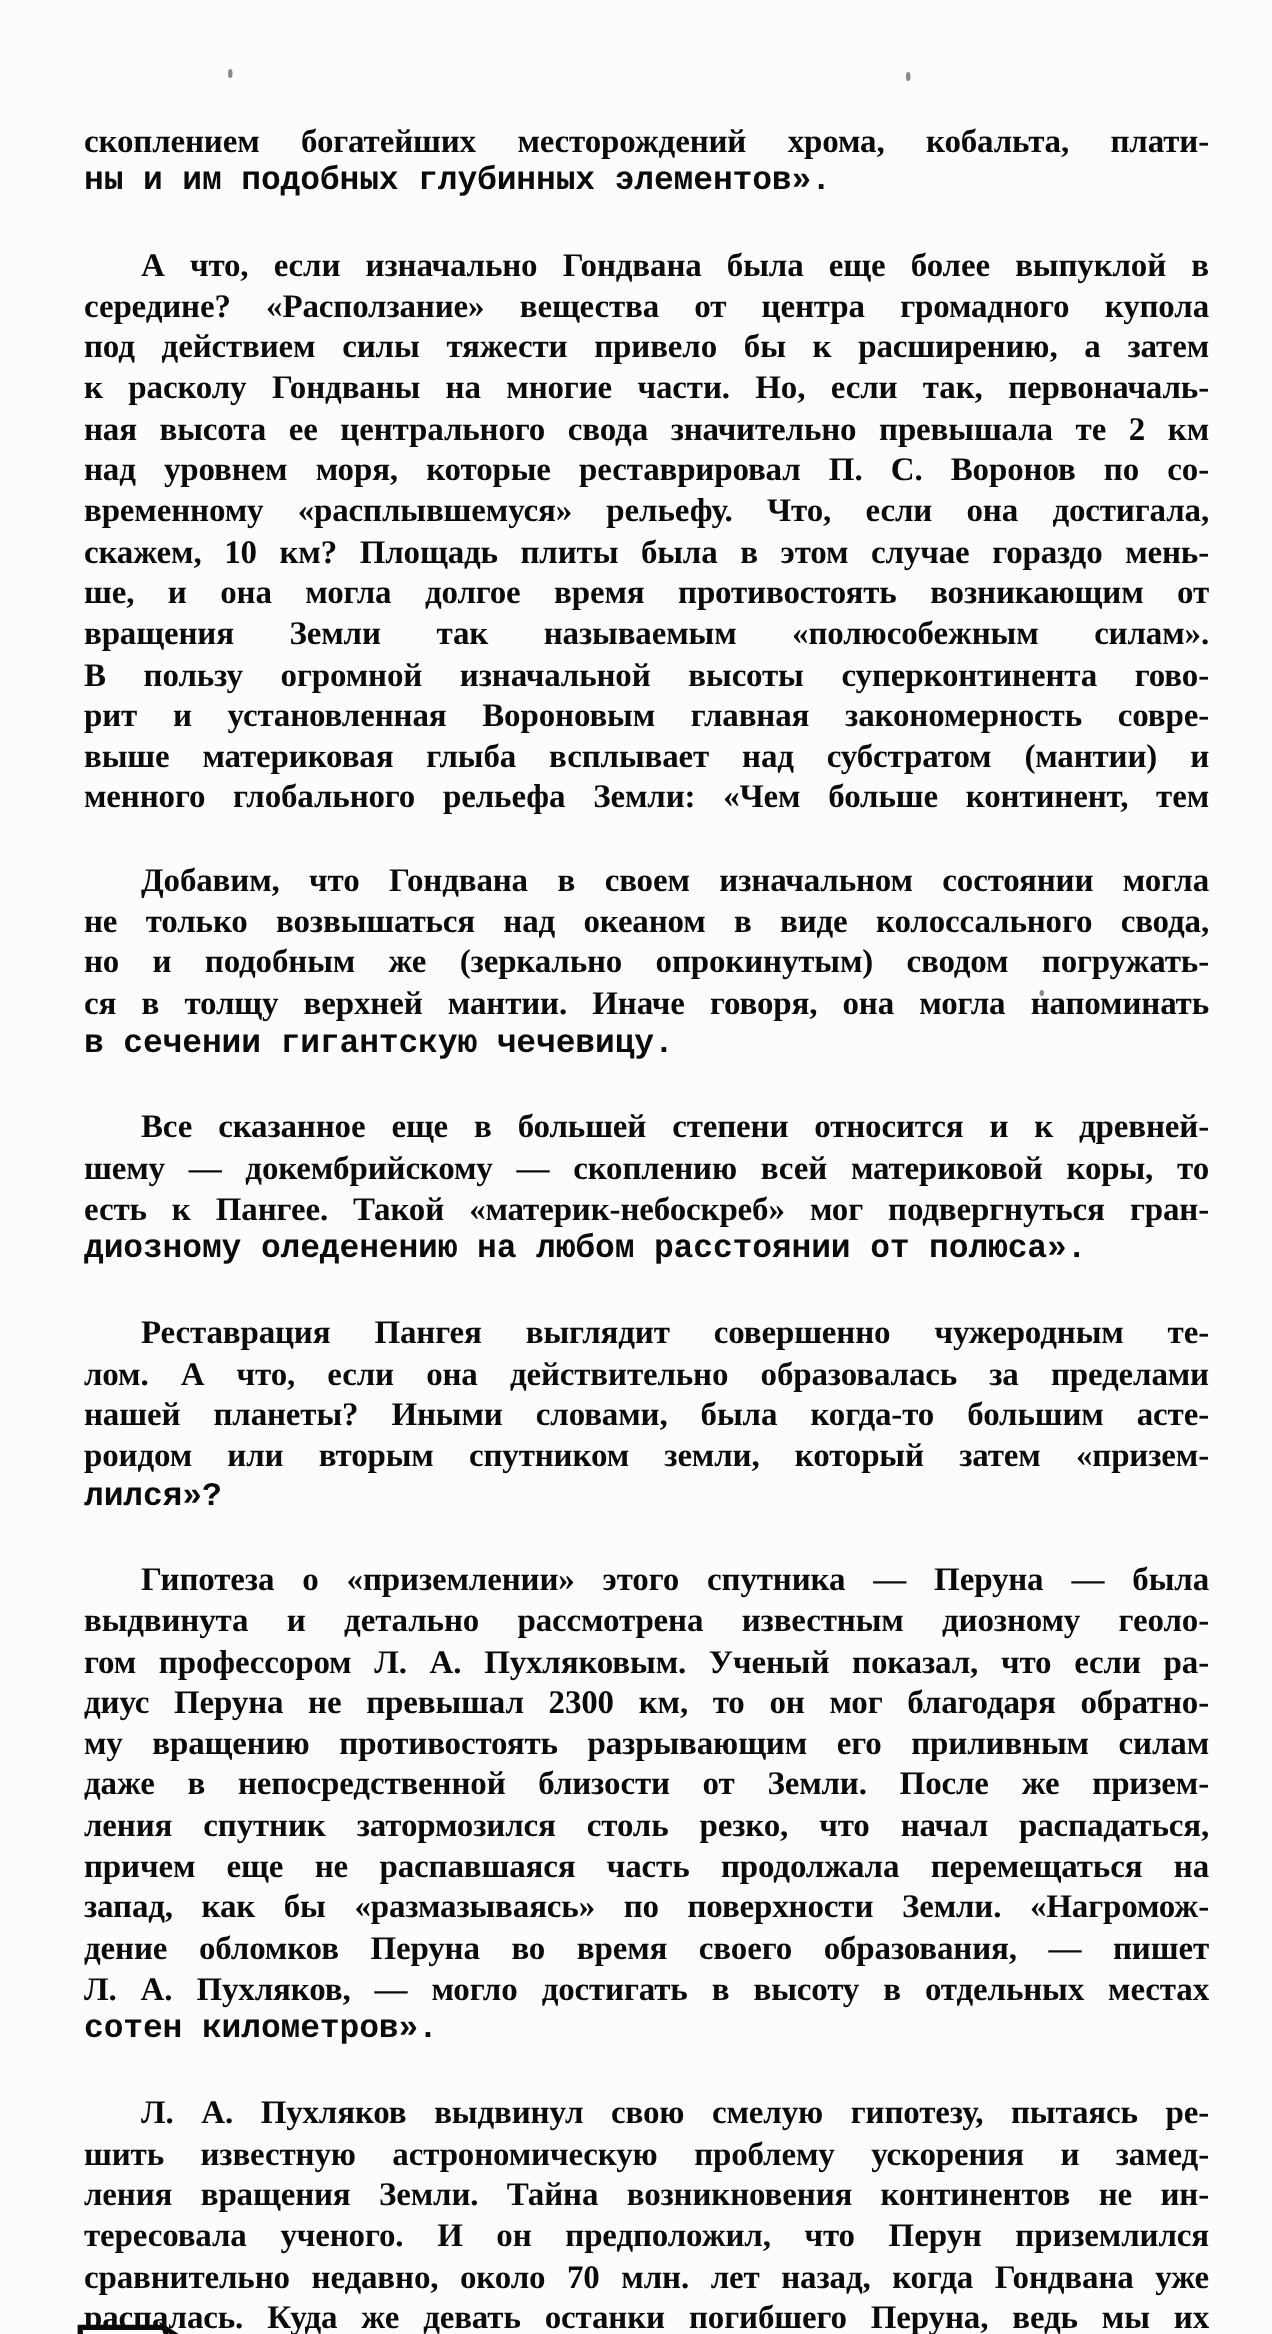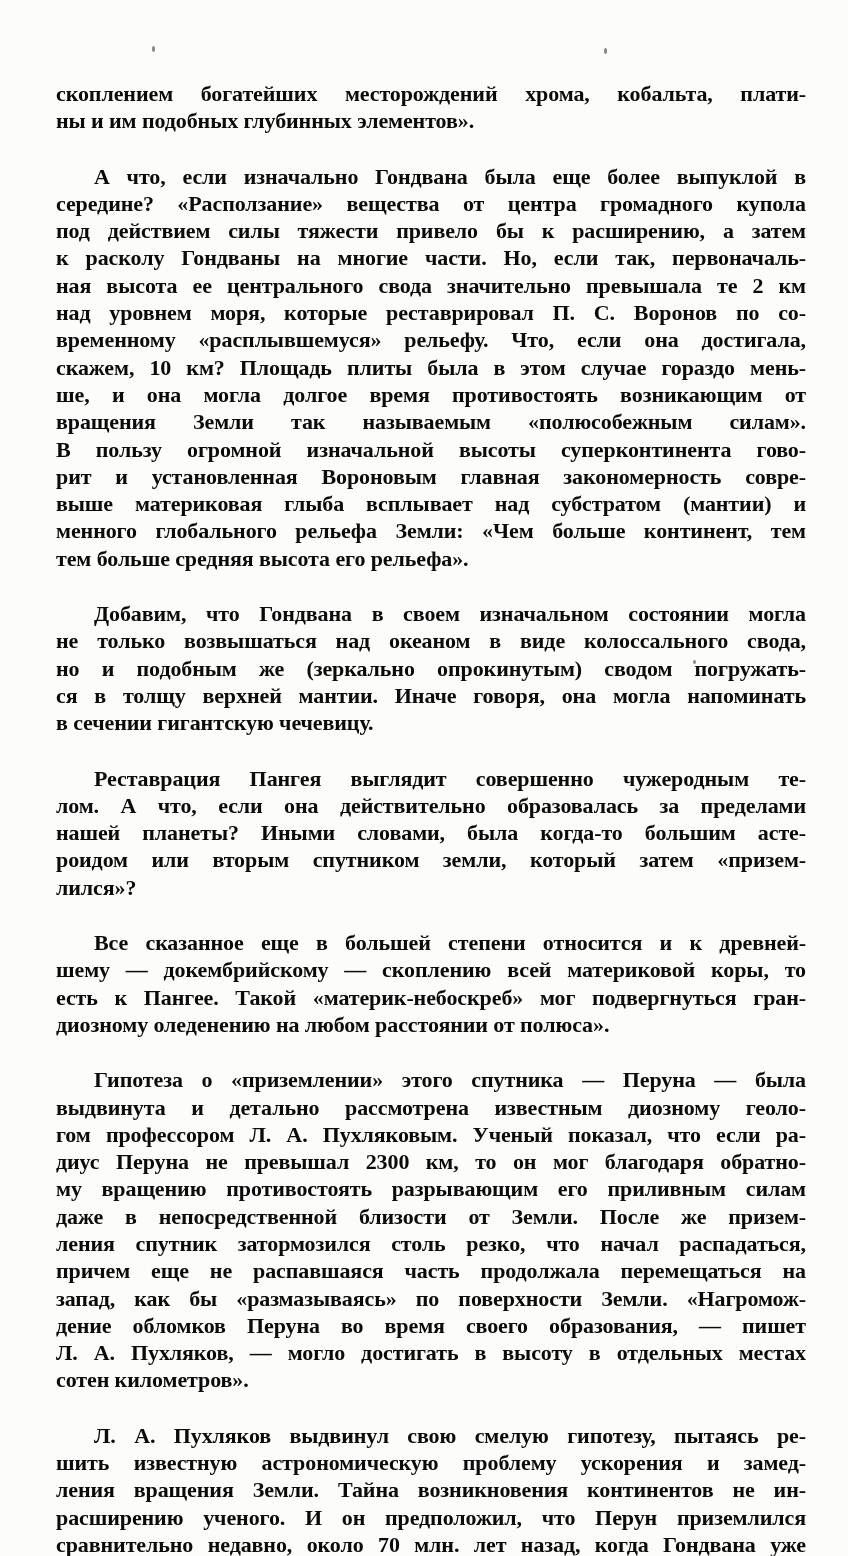--- a/index.html
+++ b/index.html
@@ -26,21 +26,21 @@
   .para { margin: 0; }
   .pline {
     height: 27.3px;
     line-height: 27.3px;
     overflow: hidden;
     text-align: justify;
     text-align-last: justify;
     white-space: normal;
   }
   .pline.indent { padding-left: 38px; margin-top: 28px; }
-  .pline.para-end { text-align-last: left; }
+  .pline.para-end { text-align-last: left; font-family: Liberation Mono, monospace; }
   .footer-row {
     position: relative;
     padding-left: 158px;
     margin-top: 1px;
   }
   .footer-row .pline { text-align-last: justify; }
   .page-badge {
     position: absolute;
     left: -6px; top: -12px;
     width: 90px; height: 52px;
@@ -78,61 +78,60 @@
           <div class="pline">ная высота ее центрального свода значительно превышала те 2 км</div>
           <div class="pline">над уровнем моря, которые реставрировал П. С. Воронов по со-</div>
           <div class="pline">временному «расплывшемуся» рельефу. Что, если она достигала,</div>
           <div class="pline">скажем, 10 км? Площадь плиты была в этом случае гораздо мень-</div>
           <div class="pline">ше, и она могла долгое время противостоять возникающим от</div>
           <div class="pline">вращения Земли так называемым «полюсобежным силам».</div>
           <div class="pline">В пользу огромной изначальной высоты суперконтинента гово-</div>
           <div class="pline">рит и установленная Вороновым главная закономерность совре-</div>
           <div class="pline">выше материковая глыба всплывает над субстратом (мантии) и</div>
           <div class="pline">менного глобального рельефа Земли: «Чем больше континент, тем</div>
-          <div class="pline para-end">тем больше средняя высота его рельефа».</div>
         </div>
         <div class="para">
           <div class="pline indent">Добавим, что Гондвана в своем изначальном состоянии могла</div>
           <div class="pline">не только возвышаться над океаном в виде колоссального свода,</div>
           <div class="pline">но и подобным же (зеркально опрокинутым) сводом погружать-</div>
           <div class="pline">ся в толщу верхней мантии. Иначе говоря, она могла напоминать</div>
           <div class="pline para-end">в сечении гигантскую чечевицу.</div>
         </div>
         <div class="para">
+          <div class="pline indent">Все сказанное еще в большей степени относится и к древней-</div>
+          <div class="pline">шему — докембрийскому — скоплению всей материковой коры, то</div>
+          <div class="pline">есть к Пангее. Такой «материк-небоскреб» мог подвергнуться гран-</div>
+          <div class="pline para-end">диозному оледенению на любом расстоянии от полюса».</div>
+        </div>
+        <div class="para">
           <div class="pline indent">Реставрация Пангея выглядит совершенно чужеродным те-</div>
           <div class="pline">лом. А что, если она действительно образовалась за пределами</div>
           <div class="pline">нашей планеты? Иными словами, была когда-то большим асте-</div>
           <div class="pline">роидом или вторым спутником земли, который затем «призем-</div>
           <div class="pline para-end">лился»?</div>
-        </div>
-        <div class="para">
-          <div class="pline indent">Все сказанное еще в большей степени относится и к древней-</div>
-          <div class="pline">шему — докембрийскому — скоплению всей материковой коры, то</div>
-          <div class="pline">есть к Пангее. Такой «материк-небоскреб» мог подвергнуться гран-</div>
-          <div class="pline para-end">диозному оледенению на любом расстоянии от полюса».</div>
         </div>
         <div class="para">
           <div class="pline indent">Гипотеза о «приземлении» этого спутника — Перуна — была</div>
           <div class="pline">выдвинута и детально рассмотрена известным диозному геоло-</div>
           <div class="pline">гом профессором Л. А. Пухляковым. Ученый показал, что если ра-</div>
           <div class="pline">диус Перуна не превышал 2300 км, то он мог благодаря обратно-</div>
           <div class="pline">му вращению противостоять разрывающим его приливным силам</div>
           <div class="pline">даже в непосредственной близости от Земли. После же призем-</div>
           <div class="pline">ления спутник затормозился столь резко, что начал распадаться,</div>
           <div class="pline">причем еще не распавшаяся часть продолжала перемещаться на</div>
           <div class="pline">запад, как бы «размазываясь» по поверхности Земли. «Нагромож-</div>
           <div class="pline">дение обломков Перуна во время своего образования, — пишет</div>
           <div class="pline">Л. А. Пухляков, — могло достигать в высоту в отдельных местах</div>
           <div class="pline para-end">сотен километров».</div>
         </div>
         <div class="para">
           <div class="pline indent">Л. А. Пухляков выдвинул свою смелую гипотезу, пытаясь ре-</div>
           <div class="pline">шить известную астрономическую проблему ускорения и замед-</div>
           <div class="pline">ления вращения Земли. Тайна возникновения континентов не ин-</div>
-          <div class="pline">расширению ученого. И он предположил, что Перун приземлился</div>
+          <div class="pline">тересовала ученого. И он предположил, что Перун приземлился</div>
           <div class="pline">сравнительно недавно, около 70 млн. лет назад, когда Гондвана уже</div>
           <div class="pline">распалась. Куда же девать останки погибшего Перуна, ведь мы их</div>
         </div>
       </div>
 
     <div class="footer-row">
       <div class="page-badge">
         <svg width="90" height="52" viewBox="0 0 90 52">
           <path d="M3.5 4.5 H59 L85 21.5 V48 H3.5 Z" fill="#fcfcfb" stroke="#0a0a0a" stroke-width="3.5" stroke-linejoin="miter"></path>
           <path d="M59 4.5 L64.5 19 L85 21.5 Z" fill="#fcfcfb" stroke="#0a0a0a" stroke-width="3"></path>

